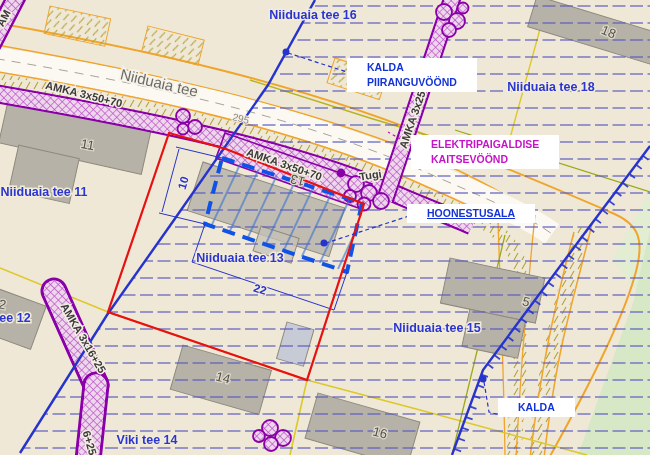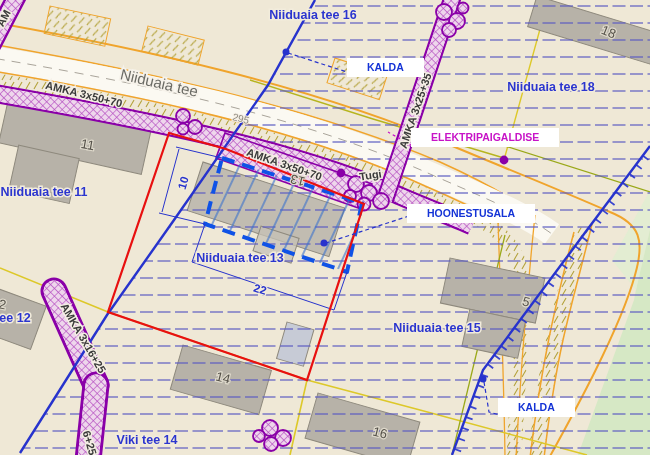--- a/index.html
+++ b/index.html
@@ -227,23 +227,25 @@
     <text class="bldg-num" x="222" y="382" transform="rotate(14 222 382)">14</text>
     <text class="bldg-num" x="379" y="437" transform="rotate(14 379 437)">16</text>
     <text class="bldg-num" x="525" y="306" transform="rotate(15 525 306)">5</text>
     <text class="bldg-num" x="607" y="36" transform="rotate(22 607 36)">18</text>
     <text class="bldg-num" x="-2" y="308" transform="rotate(12 -2 308)">12</text>
   </g>
 </svg>
 
 <div class="ann-box ann-blue" style="left:347px;top:58px;">
   <div>KALDA</div>
-</div>
-<div class="ann-box ann-magenta" style="left:411px;top:128px;">
+  <div>PIIRANGUVÖÖND</div>
+</div>
+<div class="ann-box ann-magenta" style="left:411px;top:135px;">
   <div>ELEKTRIPAIGALDISE</div>
-</div>
-<div class="ann-box ann-blue" style="left:407px;top:204px;">
+  <div>KAITSEVÖÖND</div>
+</div>
+<div class="ann-box ann-blue" style="left:407px;top:204px;text-decoration:underline;">
   <div>HOONESTUSALA</div>
 </div>
 <div class="ann-box ann-blue" style="left:498px;top:398px;">
   <div>KALDA</div>
 </div>
 </div>
 
 </body></html>

